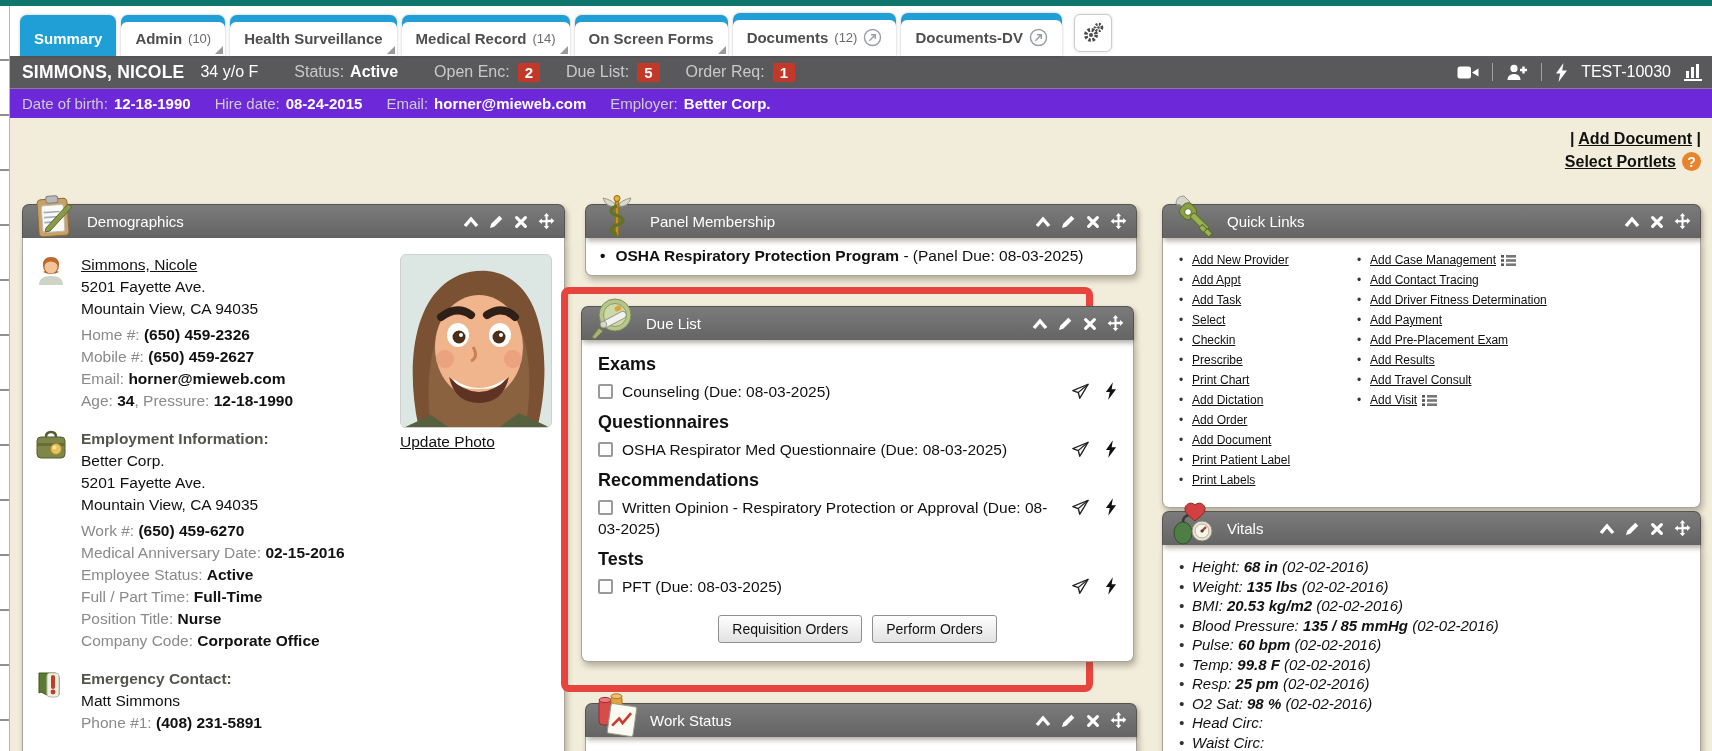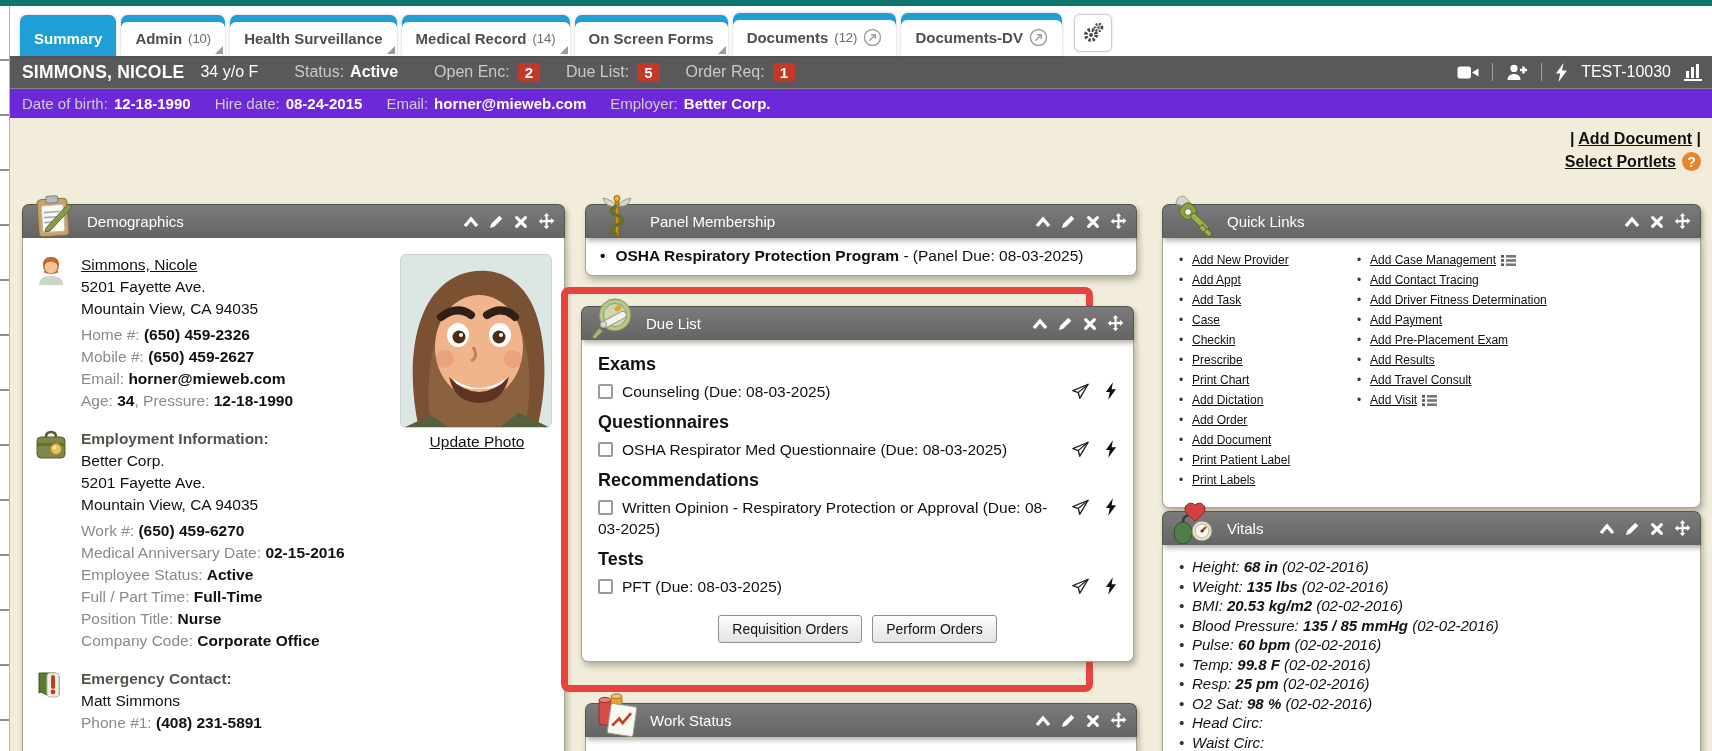--- a/index.html
+++ b/index.html
@@ -50,21 +50,21 @@
   .p-actions{position:absolute;right:9px;top:0;height:100%;display:flex;align-items:center;gap:10px;}
   .p-actions svg{cursor:pointer;display:block;}
   .p-body{background:#fff;border:1px solid #a9a49a;border-top:none;border-radius:0 0 7px 7px;box-shadow:2px 4px 6px rgba(90,80,60,.4);overflow:hidden;}
 
   
   .demo-row{position:relative;padding-left:58px;font-size:15.5px;line-height:22px;color:#111;}
   .demo-ico{position:absolute;left:12px;top:1px;}
   .glab{color:#8a8a8a;}
   .gval{color:#111;font-weight:bold;}
   .sec-head{font-weight:bold;color:#55544c;font-size:15.5px;}
-  .photo-box{position:absolute;right:10px;top:16px;width:154px;text-align:center;}
+  .photo-box{position:absolute;right:10px;top:16px;width:154px;text-align:left;}
   .photo-frame{width:152px;height:174px;border:1px solid #cfcfcf;border-radius:6px;overflow:hidden;background:#dde7e4;}
   .upd{font-size:15.5px;}
 
   
   .bullet-line{font-size:15.5px;color:#111;padding:9px 12px 10px 14px;}
   .bdot::before{content:"•";font-weight:bold;margin-right:10px;}
   .dl-body{padding:12px 16px 18px;font-size:15.5px;color:#111;}
   .dl-h{font-size:18px;font-weight:bold;margin:10px 0 6px;}
   .dl-h:first-child{margin-top:2px;}
   .dl-item{overflow:visible;margin:2px 0 4px;line-height:21px;}
@@ -504,21 +504,21 @@
         <svg width="17" height="17" viewBox="0 0 20 20">
             <path d="M10 0l3.2 3.8h-2V8h4.2V6l3.8 3.2L15.4 13v-2h-4.2v4.2h2L10 19l-3.2-3.8h2V11H4.6v2L.8 9.8 4.6 6.6v2h4.2V3.8h-2z" fill="#fff"></path>
           </svg>
       </span>
     </div>
     <div class="p-body ql-body">
       <ul class="ql-col c1">
         <li><a class="lnk">Add New Provider</a></li>
         <li><a class="lnk">Add Appt</a></li>
         <li><a class="lnk">Add Task</a></li>
-        <li><a class="lnk">Case</a></li>
+        <li><a class="lnk">Select</a></li>
         <li><a class="lnk">Checkin</a></li>
         <li><a class="lnk">Prescribe</a></li>
         <li><a class="lnk">Print Chart</a></li>
         <li><a class="lnk">Add Dictation</a></li>
         <li><a class="lnk">Add Order</a></li>
         <li><a class="lnk">Add Document</a></li>
         <li><a class="lnk">Print Patient Label</a></li>
         <li><a class="lnk">Print Labels</a></li>
       </ul>
       <ul class="ql-col">

